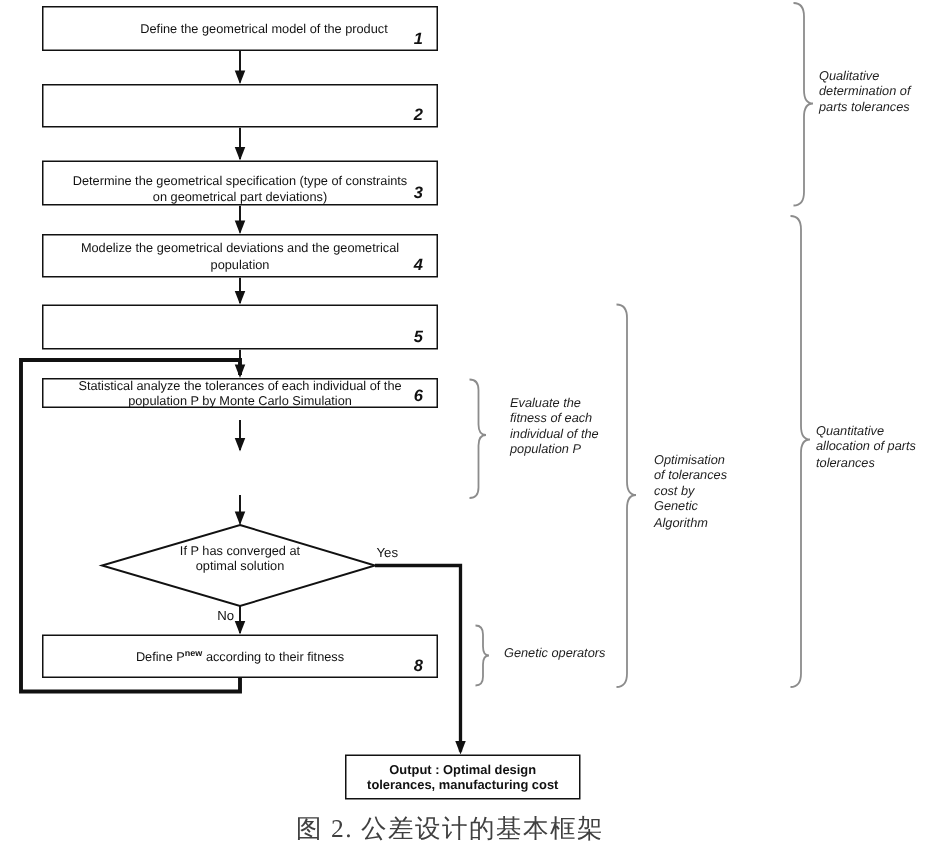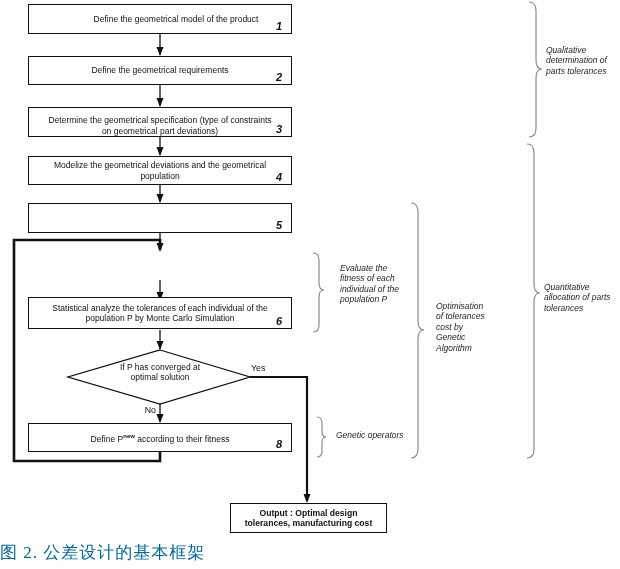--- a/index.html
+++ b/index.html
@@ -18,21 +18,21 @@
   }
   .num {
     position:absolute; right:9px; bottom:1px;
     font-style:italic; font-weight:bold; font-size:11px; line-height:11px;
   }
   .b1 { top:4px;   height:30px;padding-left:32px; }
   .b2 { top:56px;  height:29px; }
   .b3 { top:107px; height:30px;align-items:flex-end; }
   .b4 { top:156px; height:29px; }
   .b5 { top:203px; height:30px; }
-  .b6 { top:252px; height:32px;margin-top:45px; }
+  .b6 { top:252px; height:20px; }
   .b7 { top:301px; height:29px; }
   .b8 { top:423px; height:29px; }
   .sup { font-size:6px; font-weight:bold; vertical-align:super; letter-spacing:0; }
   #decision-label {
     position:absolute; left:85px; top:362px; width:150px;
     text-align:center; white-space:pre-line; font-size:8.5px; line-height:10.4px;
   }
   #yes-label { position:absolute; left:251px; top:363px; font-size:8.8px; }
   #no-label  { position:absolute; left:134px; top:405px; width:22px; text-align:right; font-size:8.8px; }
   #output-box {
@@ -45,23 +45,23 @@
   .annotation {
     position:absolute; font-style:italic; font-size:8.5px; line-height:10.4px;
     white-space:pre-line; color:#1f1f1f;
   }
   #annotation-qualitative  { left:546px; top:45px;  width:84px; }
   #annotation-quantitative { left:544px; top:282px; width:86px; }
   #annotation-optimisation { left:436px; top:301px; width:70px; }
   #annotation-evaluate     { left:340px; top:263px; width:80px; }
   #annotation-genetic      { left:336px; top:430px; width:110px; }
   #figure-caption {
-    position:absolute; left:0; top:541px; width:600px; text-align:left;
+    position:absolute; left:0; top:541px; width:600px; text-align:center;
     font-family:"Liberation Serif","DejaVu Serif",serif;
-    font-size:17px; color:#0369a1; letter-spacing:1px;
+    font-size:17px; color:#404040; letter-spacing:1px;
   }
 </style>
 </head>
 <body>
 
 <div id="figure">
 
   <svg id="connector-layer" viewBox="0 0 620 569" xmlns="http://www.w3.org/2000/svg">
 
     <g stroke="#111" stroke-width="1.3" fill="none">
@@ -100,21 +100,20 @@
         <path d="M 313,253 Q 319,253 319,260 L 319,283 Q 319,290 324,290 Q 319,290 319,297 L 319,325 Q 319,332 313,332"></path>
         <path d="M 317,417 Q 322,417 322,423 L 322,431 Q 322,437 326,437 Q 322,437 322,443 L 322,451 Q 322,457 317,457"></path>
       </g>
   </svg>
 
   <div class="box b1">
     <span>Define the geometrical  model of the product</span>
     <span class="num">1</span>
   </div>
   <div class="box b2">
-    <span>Define the geometrical requirements</span>
     <span class="num">2</span>
   </div>
   <div class="box b3">
     <span>Determine the geometrical specification (type of constraints
 on geometrical part deviations)</span>
     <span class="num">3</span>
   </div>
   <div class="box b4">
     <span>Modelize the geometrical deviations and the geometrical
 population</span>

